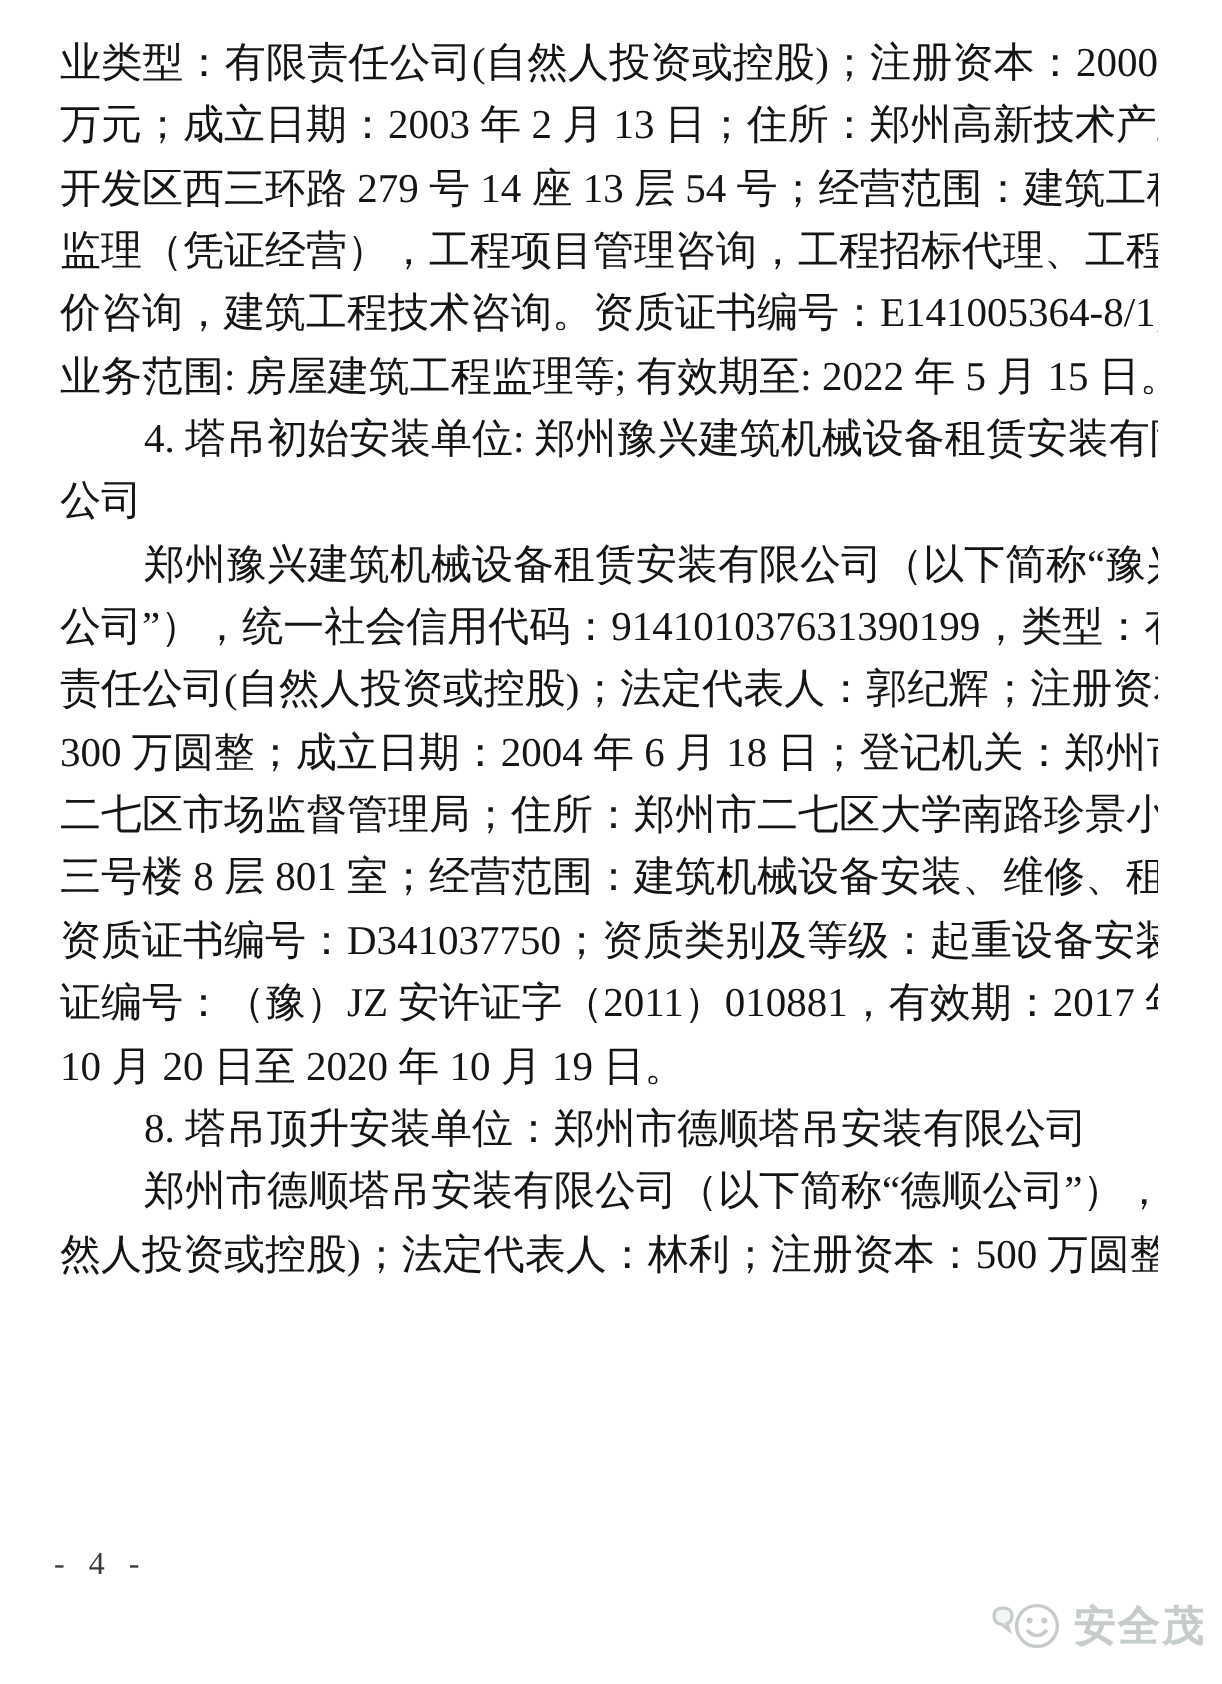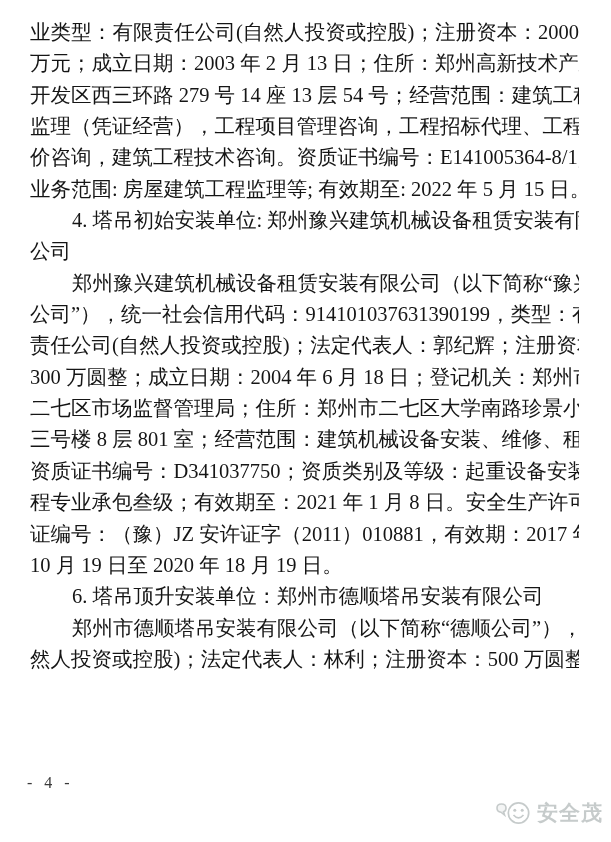--- a/index.html
+++ b/index.html
@@ -73,24 +73,23 @@
     <div class="line">业务范围: 房屋建筑工程监理等; 有效期至: 2022 年 5 月 15 日。</div>
     <div class="line indent">4. 塔吊初始安装单位: 郑州豫兴建筑机械设备租赁安装有限</div>
     <div class="line end">公司</div>
     <div class="line indent">郑州豫兴建筑机械设备租赁安装有限公司（以下简称“豫兴</div>
     <div class="line">公司”），统一社会信用代码：914101037631390199，类型：有限</div>
     <div class="line">责任公司(自然人投资或控股)；法定代表人：郭纪辉；注册资本：</div>
     <div class="line">300 万圆整；成立日期：2004 年 6 月 18 日；登记机关：郑州市</div>
     <div class="line">二七区市场监督管理局；住所：郑州市二七区大学南路珍景小区</div>
     <div class="line">三号楼 8 层 801 室；经营范围：建筑机械设备安装、维修、租赁。</div>
     <div class="line">资质证书编号：D341037750；资质类别及等级：起重设备安装工</div>
-    <div class="line">程专业承包叁级；有效期至：2021 年 1 月 8 日。安全生产许可</div>
     <div class="line">证编号：（豫）JZ 安许证字（2011）010881，有效期：2017 年</div>
-    <div class="line end">10 月 19 日至 2020 年 18 月 19 日。</div>
-    <div class="line indent end">6. 塔吊顶升安装单位：郑州市德顺塔吊安装有限公司</div>
+    <div class="line end">10 月 20 日至 2020 年 10 月 19 日。</div>
+    <div class="line indent end">8. 塔吊顶升安装单位：郑州市德顺塔吊安装有限公司</div>
     <div class="line indent">郑州市德顺塔吊安装有限公司（以下简称“德顺公司”），统</div>
     <div class="line">然人投资或控股)；法定代表人：林利；注册资本：500 万圆整；</div>
   </div>
 
   <div class="footer-pagenum">- 4 -</div>
 
   <div class="watermark">
     <span>
       <svg width="38" height="28" viewBox="0 0 38 28" fill="none">
         <path d="M3 9 q0 -4 4.5 -4 q4.5 0 4.5 4 q0 3 -2.5 3.8 L10.5 16 L7 13.2 q-4 -0.4 -4 -4.2 Z" stroke="#c6cbcb" stroke-width="1.6" fill="#f4f5f5"></path>

